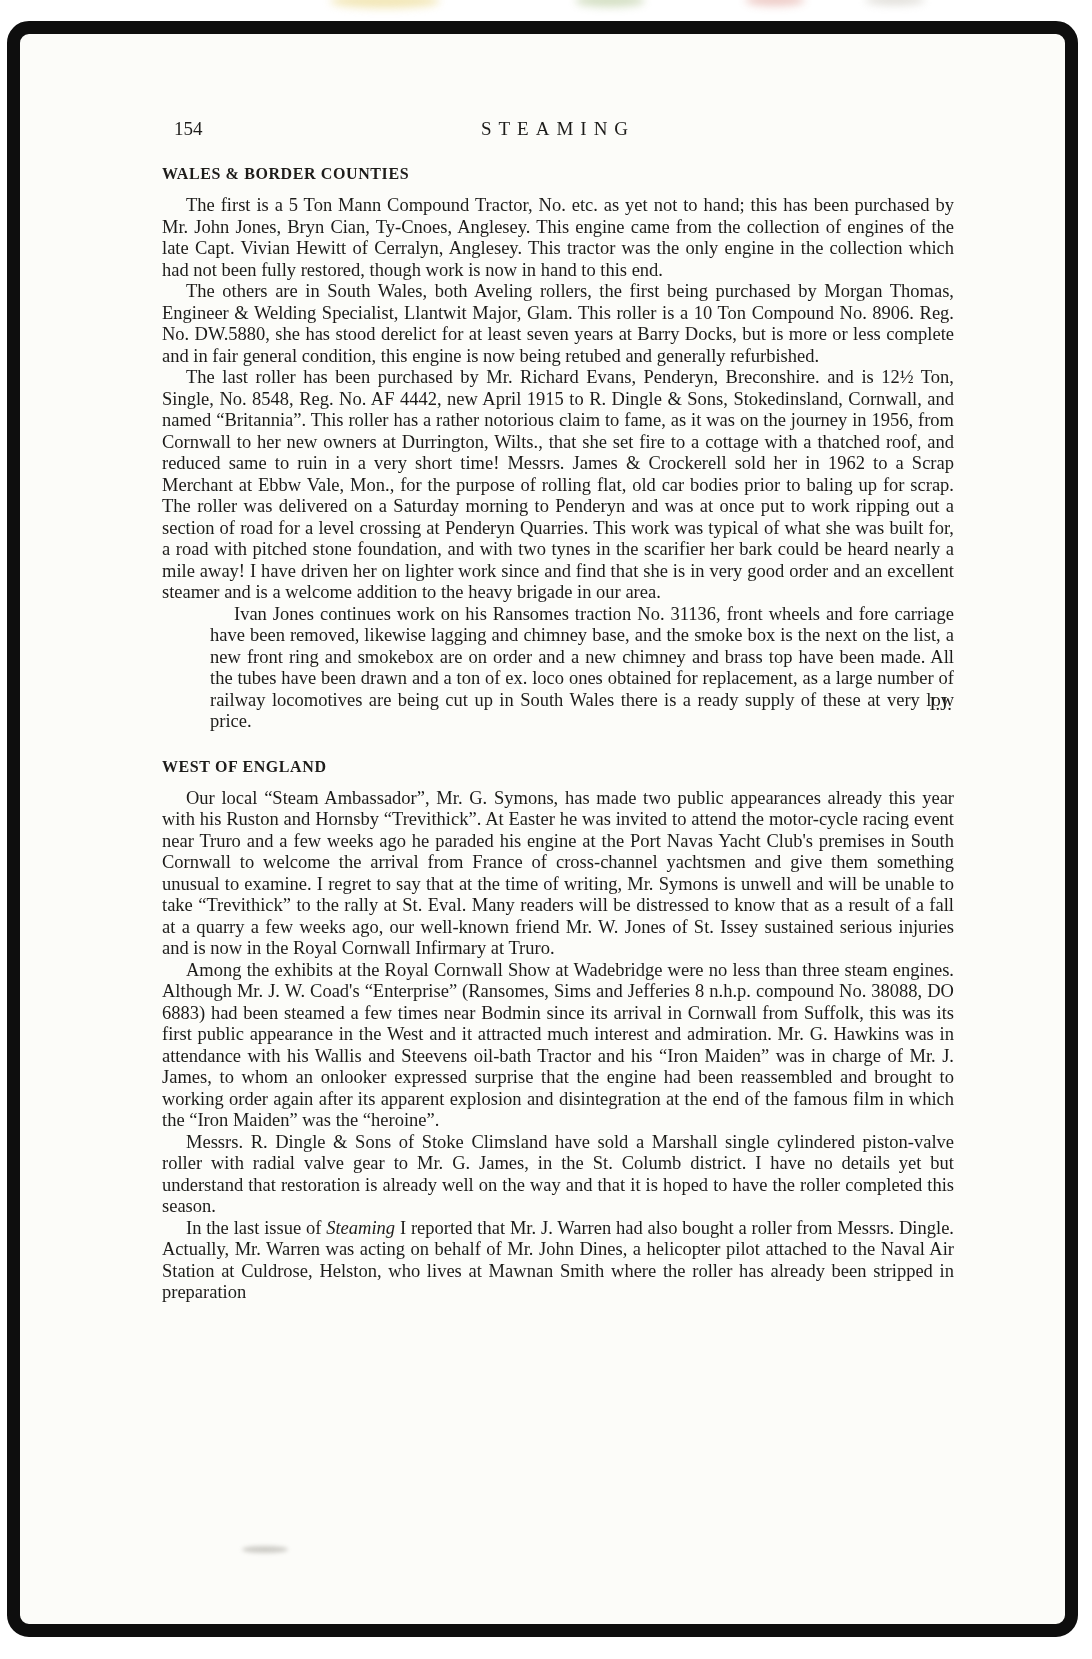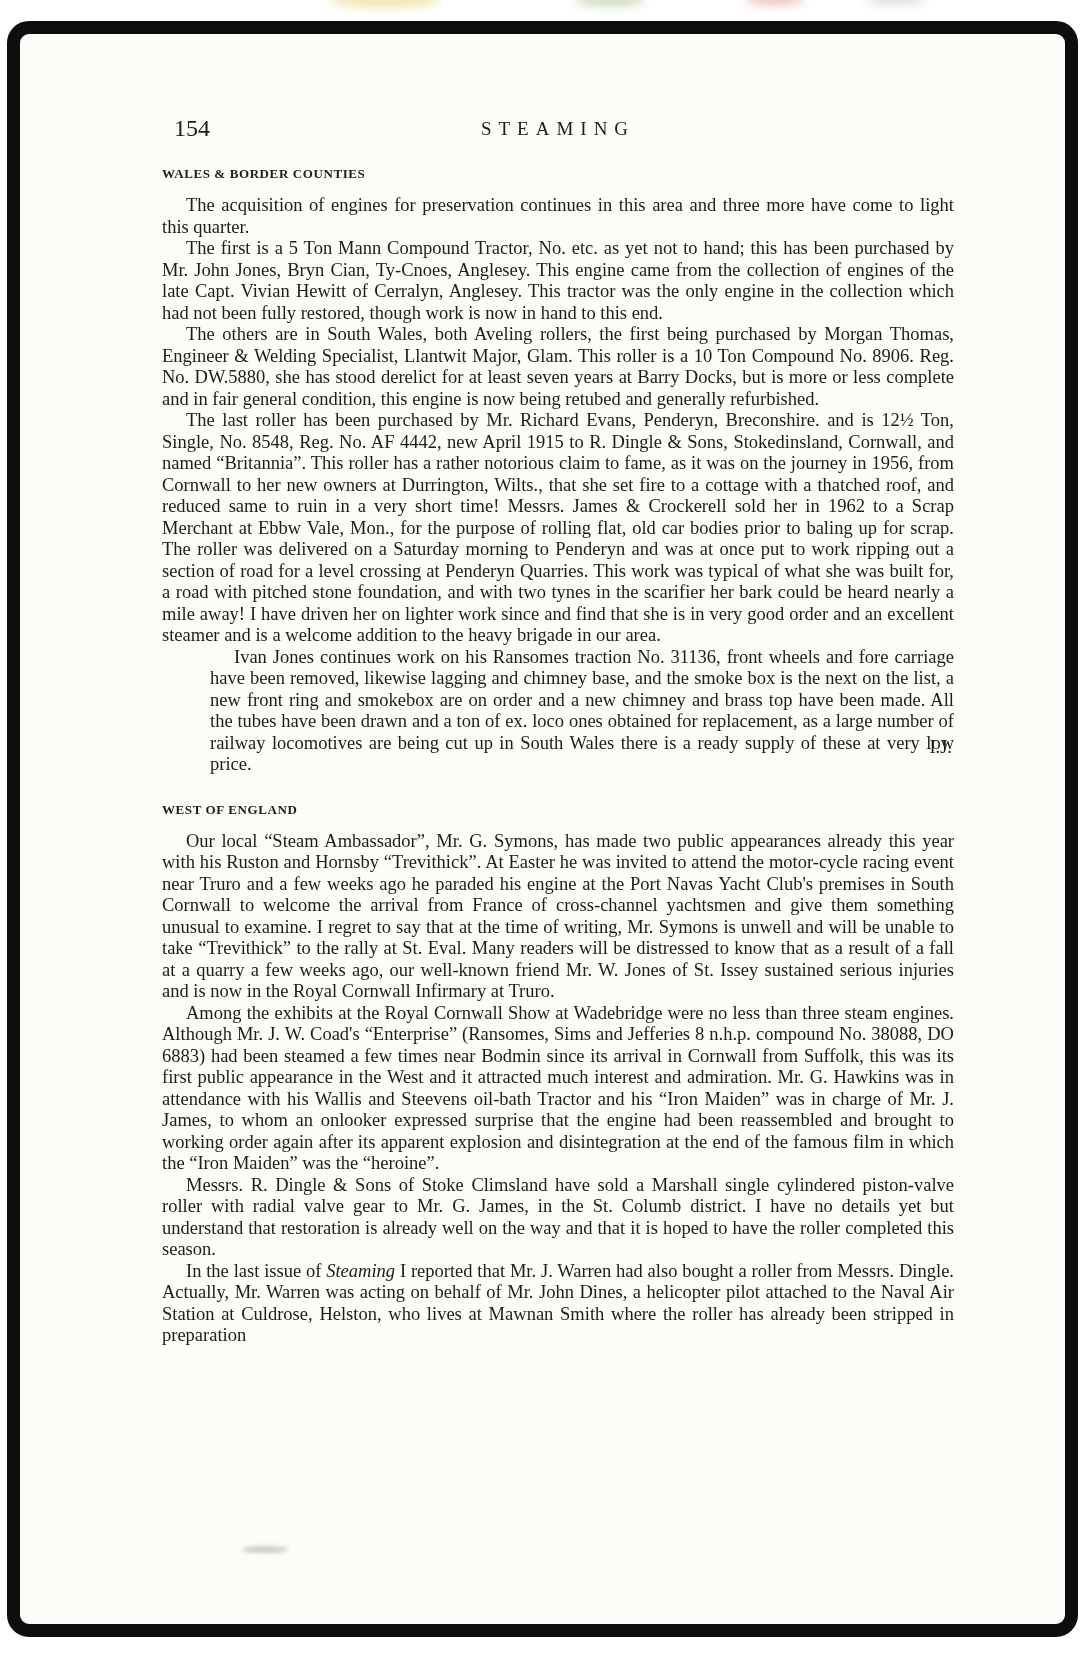--- a/index.html
+++ b/index.html
@@ -39,32 +39,32 @@
     line-height: 21.5px;
   }
 
   .page-header {
     position: relative;
     height: 26px;
     margin-bottom: 18px;
   }
   .page-number {
     position: absolute; left: 12px; top: 0;
-    font-size: 24px;
+    font-size: 19px;
   }
   .journal-title {
     position: absolute; left: 50%; top: 0;
     transform: translateX(-50%);
     font-size: 19px;
     letter-spacing: 7px;
   }
 
   h2.section-heading {
     margin: 0 0 9px 0;
-    font-size: 13px;
+    font-size: 16px;
     font-weight: bold;
     letter-spacing: 0.6px;
     line-height: 24px;
   }
   .section-west h2.section-heading { margin-top: 22px; }
 
   p.para {
     margin: 0;
     text-indent: 24px;
     text-align: justify;
@@ -96,21 +96,20 @@
 <div class="frame">
   <div class="content">
 
     <header class="page-header">
       <span class="page-number">154</span>
       <span class="journal-title">STEAMING</span>
     </header>
 
     <section class="section-wales">
       <h2 class="section-heading">WALES &amp; BORDER COUNTIES</h2>
-      <p class="para">The acquisition of engines for preservation continues in this area and three more have come to light this quarter.</p>
       <p class="para">The first is a 5 Ton Mann Compound Tractor, No. etc. as yet not to hand; this has been purchased by Mr. John Jones, Bryn Cian, Ty-Cnoes, Anglesey. This engine came from the collection of engines of the late Capt. Vivian Hewitt of Cerralyn, Anglesey.  This tractor was the only engine in the collection which had not been fully restored, though work is now in hand to this end.</p>
       <p class="para">The others are in South Wales, both Aveling rollers, the first being purchased by Morgan Thomas, Engineer &amp; Welding Specialist, Llantwit Major, Glam.  This roller is a 10 Ton Compound No. 8906. Reg. No. DW.5880, she has stood derelict for at least seven years at Barry Docks, but is more or less complete and in fair general condition, this engine is now being retubed and generally refurbished.</p>
       <p class="para">The last roller has been purchased by Mr. Richard Evans, Penderyn, Breconshire. and is 12½ Ton, Single, No. 8548, Reg. No. AF 4442, new April 1915 to R. Dingle &amp; Sons, Stokedinsland, Cornwall, and named “Britannia”.  This roller has a rather notorious claim to fame, as it was on the journey in 1956, from Cornwall to her new owners at Durrington, Wilts., that she set fire to a cottage with a thatched roof, and reduced same to ruin in a very short time!  Messrs. James &amp; Crockerell sold her in 1962 to a Scrap Merchant at Ebbw Vale, Mon., for the purpose of rolling flat, old car bodies prior to baling up for scrap.  The roller was delivered on a Saturday morning to Penderyn and was at once put to work ripping out a section of road for a level crossing at Penderyn Quarries.  This work was typical of what she was built for, a road with pitched stone foundation, and with two tynes in the scarifier her bark could be heard nearly a mile away! I have driven her on lighter work since and find that she is in very good order and an excellent steamer and is a welcome addition to the heavy brigade in our area.</p>
       <p class="para sig-para"><span>Ivan Jones continues work on his Ransomes traction No. 31136, front wheels and fore carriage have been removed, likewise lagging and chimney base, and the smoke box is the next on the list, a new front ring and smokebox are on order and a new chimney and brass top have been made.  All the tubes have been drawn and a ton of ex. loco ones obtained for replacement, as a large number of railway locomotives are being cut up in South Wales there is a ready supply of these at very low price.</span><span class="sig">I.J.</span></p>
     </section>
 
     <section class="section-west">
       <h2 class="section-heading">WEST OF ENGLAND</h2>
       <p class="para">Our local “Steam Ambassador”, Mr. G. Symons, has made two public appearances already this year with his Ruston and Hornsby “Trevithick”.  At Easter he was invited to attend the motor-cycle racing event near Truro and a few weeks ago he paraded his engine at the Port Navas Yacht Club's premises in South Cornwall to welcome the arrival from France of cross-channel yachtsmen and give them something unusual to examine. I regret to say that at the time of writing, Mr. Symons is unwell and will be unable to take “Trevithick” to the rally at St. Eval.  Many readers will be distressed to know that as a result of a fall at a quarry a few weeks ago, our well-known friend Mr. W. Jones of St. Issey sustained serious injuries and is now in the Royal Cornwall Infirmary at Truro.</p>
       <p class="para">Among the exhibits at the Royal Cornwall Show at Wadebridge were no less than three steam engines. Although Mr. J. W. Coad's “Enterprise” (Ransomes, Sims and Jefferies 8 n.h.p. compound No. 38088, DO 6883) had been steamed a few times near Bodmin since its arrival in Cornwall from Suffolk, this was its first public appearance in the West and it attracted much interest and admiration. Mr. G. Hawkins was in attendance with his Wallis and Steevens oil-bath Tractor and his “Iron Maiden” was in charge of Mr. J. James, to whom an onlooker expressed surprise that the engine had been reassembled and brought to working order again after its apparent explosion and disintegration at the end of the famous film in which the “Iron Maiden” was the “heroine”.</p>

